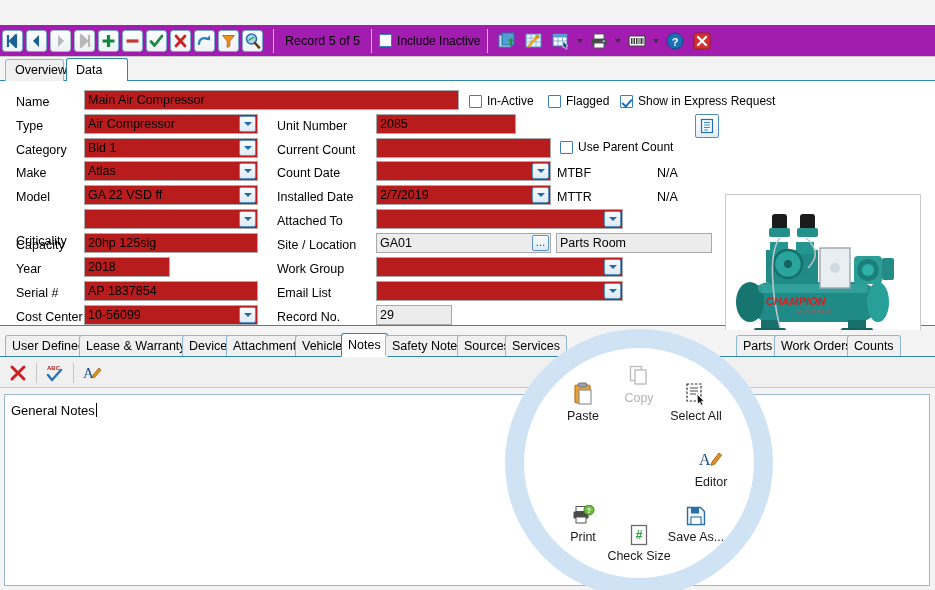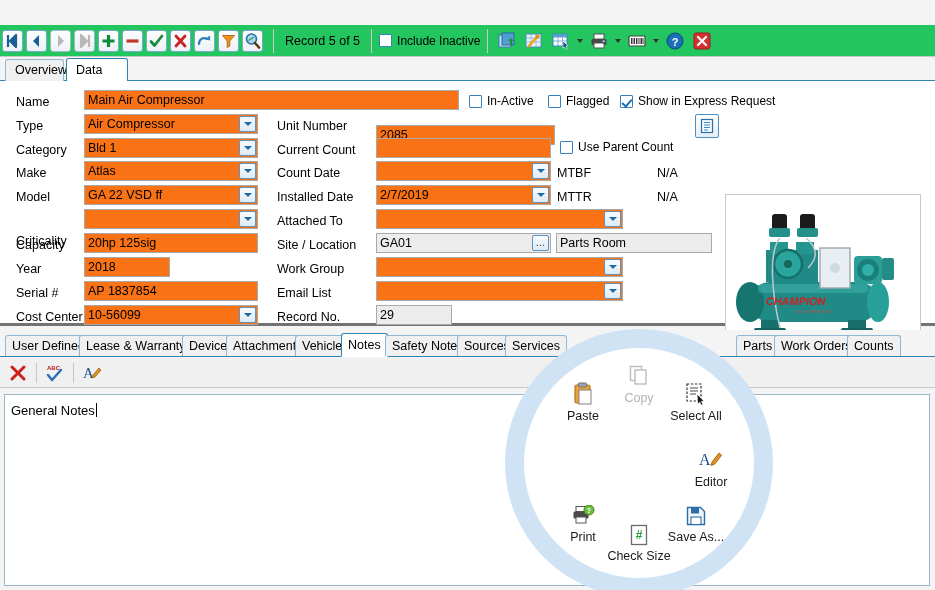--- a/index.html
+++ b/index.html
@@ -39,21 +39,21 @@
   .closeX::before, .closeX::after {
     content:""; position:absolute; left:1px; top:5px; width:9px; height:2px;
     background:#ffffff;
   }
   .closeX::before { transform:rotate(45deg); }
   .closeX::after  { transform:rotate(-45deg); }
 
   
   .navbar {
     position:absolute; left:0; top:25px; width:935px; height:32px;
-    background:#22c55e; border-bottom:1px solid #c8c8c8;
+    background:#a21caf; border-bottom:1px solid #c8c8c8;
     display:flex; align-items:center; padding-left:2px;
   }
   .navBtn {
     width:21px; height:22px; margin-right:3px;
     background:linear-gradient(#fdfdfd,#eef2f6);
     border:1px solid #7ba7cc; border-radius:3px;
     position:relative; cursor:pointer; flex:0 0 auto;
   }
   .navBtn.plain { border:1px solid #9db8cf; }
   .navBtn svg { position:absolute; left:0; top:0; }
@@ -90,26 +90,26 @@
     border-radius:3px 3px 0 0; cursor:pointer;
   }
   .itab.active {
     background:#ffffff; border:1px solid #2f83b5; border-bottom:1px solid #ffffff;
     top:1px; height:24px; line-height:23px;
   }
 
   
   .formPanel {
     position:absolute; left:0; top:81px; width:935px; height:245px;
-    background:#ffffff; border-bottom:3px solid #737373;
+    background:#ffffff; border-bottom:1px solid #737373;
   }
   .fld { position:absolute; font-size:12.5px; }
   .lbl { color:#000; }
   .inp {
-    position:absolute; height:20px; background:#f97316;
+    position:absolute; height:20px; background:#b91c1c;
     border:1px solid #a9a9a9; font-size:12.5px; line-height:18px;
     padding:0 3px; color:#000; white-space:nowrap; overflow:hidden;
   }
   .inp.ro { background:#ececec; }
   .ddBtn {
     position:absolute; right:1px; top:1px; width:17px; height:16px;
     background:linear-gradient(#f8fbfd,#dfeaf4);
     border:1px solid #5a93c4; border-radius:2px;
     display:flex; align-items:center; justify-content:center; cursor:pointer;
   }
@@ -383,21 +383,21 @@
 
     <div class="fld lbl" style="left:16px;top:229px;">Cost Center</div>
     <div class="inp" style="left:84px;top:224px;width:174px;">
       <span>10-56099</span>
       <span class="ddBtn">
           <span class="ar"></span>
         </span>
     </div>
 
     <div class="fld lbl" style="left:277px;top:38px;">Unit Number</div>
-    <div class="inp" style="left:376px;top:44px;width:179px;">2085</div>
+    <div class="inp" style="left:376px;top:33px;width:140px;">2085</div>
 
     <div class="fld lbl" style="left:277px;top:62px;">Current Count</div>
     <div class="inp" style="left:376px;top:57px;width:175px;"></div>
 
     <div class="fld lbl" style="left:277px;top:85px;">Count Date</div>
     <div class="inp" style="left:376px;top:80px;width:175px;">
       <span></span>
       <span class="ddBtn">
           <span class="ar"></span>
         </span>

